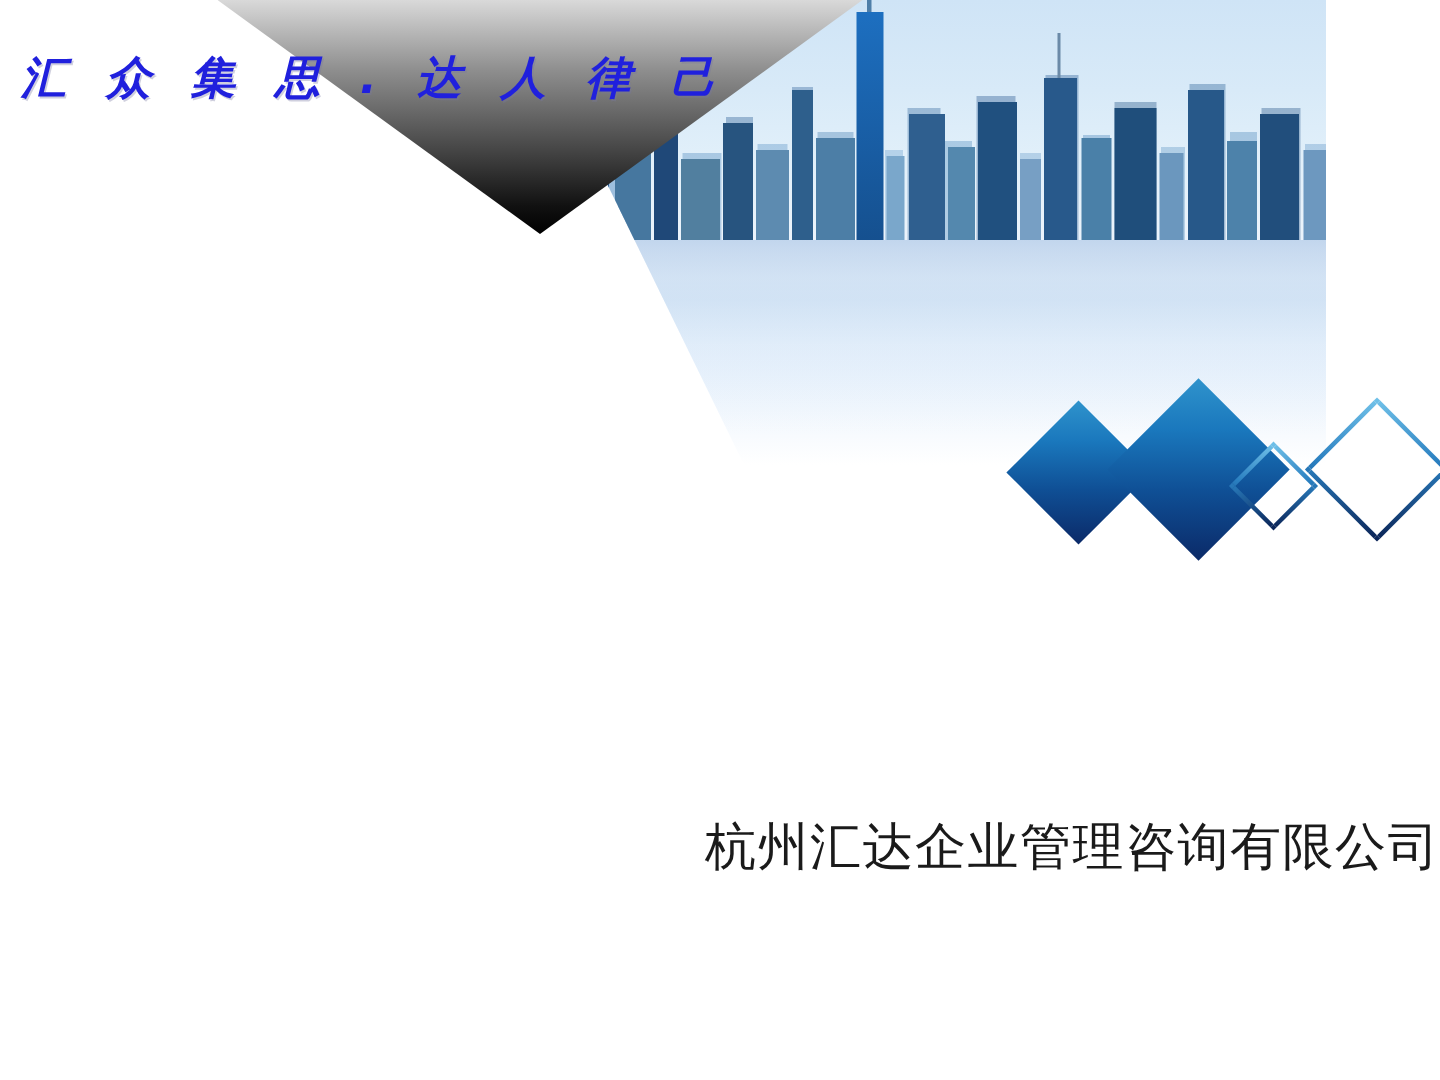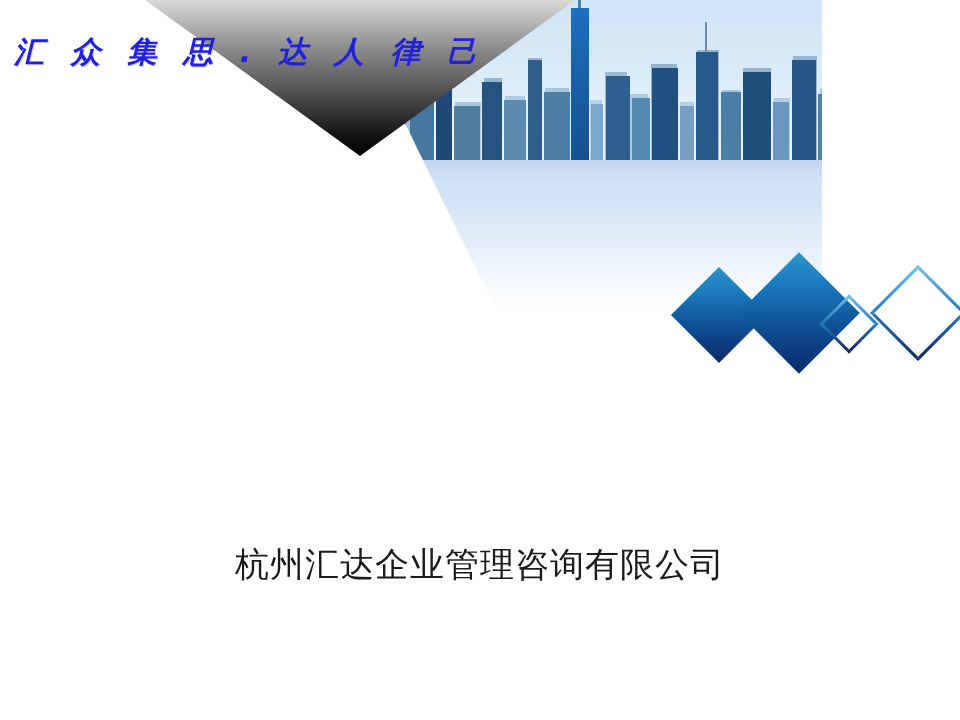--- a/index.html
+++ b/index.html
@@ -13,21 +13,21 @@
     height: 720px;
     background: #ffffff;
     overflow: hidden;
     font-family: "DejaVu Sans", "Liberation Sans", sans-serif;
   }
 
   
   .banner {
     position: absolute;
     left: 0; top: 0;
-    width: 822px;
+    width: 884px;
     height: 318px;
     overflow: hidden;
   }
   
   .photo-clip {
     position: absolute;
     left: 0; top: 0;
     width: 960px; height: 318px;
     -webkit-clip-path: polygon(345px 0px, 960px 0px, 960px 318px, 500px 318px);
     clip-path: polygon(345px 0px, 960px 0px, 960px 318px, 500px 318px);
@@ -110,21 +110,21 @@
     font-weight: bold;
     color: #000000;
     letter-spacing: 1px;
     line-height: 1.05;
     white-space: nowrap;
   }
   .sub-title {
     position: absolute;
     left: 0; top: 542px;
     width: 960px;
-    text-align: center;
+    text-align: right;
     font-size: 34px;
     font-weight: normal;
     color: #1a1a1a;
     letter-spacing: 1px;
     white-space: nowrap;
   }
 </style>
 </head>
 <body>
 

